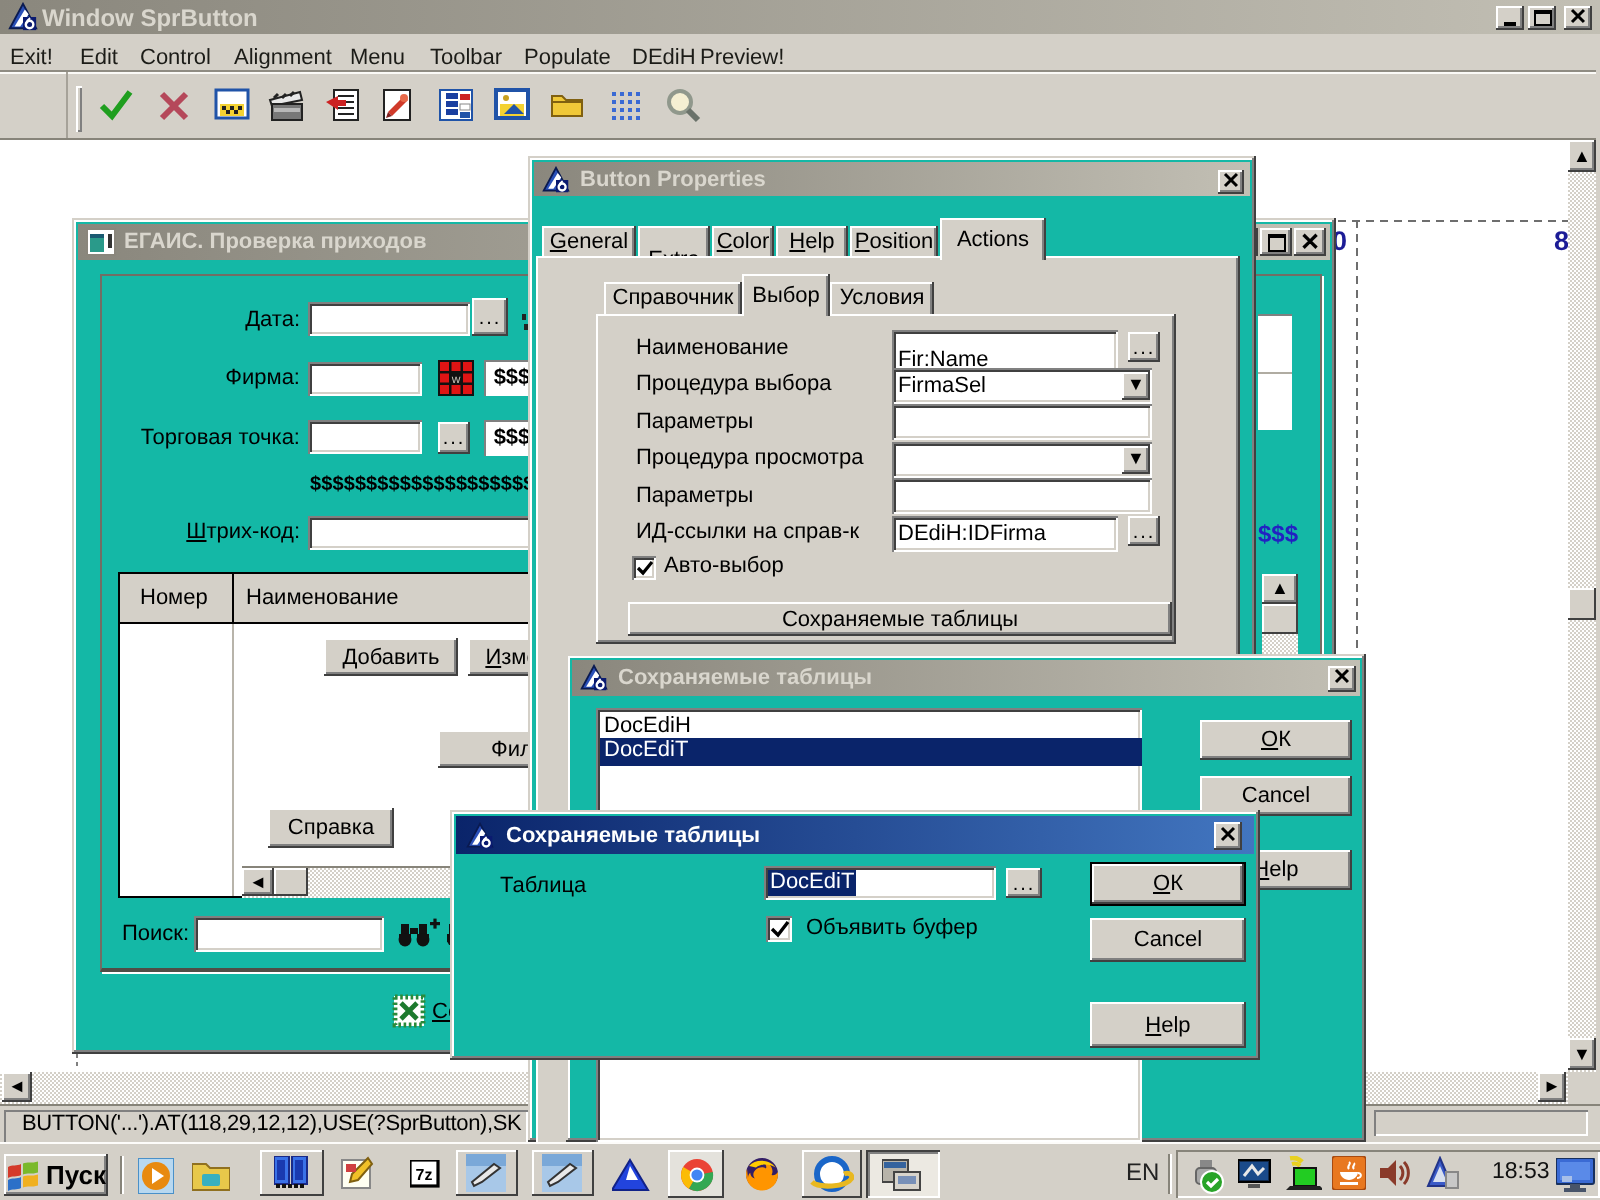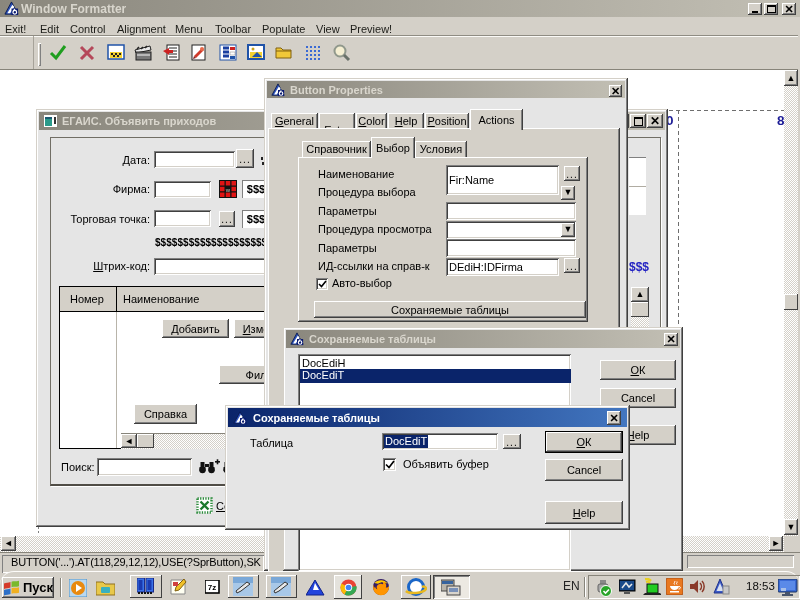--- a/index.html
+++ b/index.html
@@ -1,19 +1,19 @@
 <!DOCTYPE html>
 <html><head><meta charset="utf-8">
 <style>
 html,body{margin:0;padding:0;}
 body{width:800px;height:600px;overflow:hidden;position:relative;
  font-family:"Liberation Sans",sans-serif;background:#d4d0c8;-webkit-font-smoothing:antialiased;font-size:11px;color:#000;}
 .abs{position:absolute;}
 .raisedthin{background:#d4d0c8;box-shadow:inset -1px -1px #404040,inset 1px 1px #fff;}
-.winb{background:#e5e5e5;box-shadow:inset -1px -1px #404040,inset 1px 1px #d4d0c8,inset -2px -2px #808080,inset 2px 2px #fff;}
+.winb{background:#14b8a6;box-shadow:inset -1px -1px #404040,inset 1px 1px #d4d0c8,inset -2px -2px #808080,inset 2px 2px #fff;}
 .sunk{background:#fff;box-shadow:inset 1px 1px #808080,inset -1px -1px #fff,inset 2px 2px #404040,inset -2px -2px #d4d0c8;}
 .sunk1{box-shadow:inset 1px 1px #808080,inset -1px -1px #fff;}
 .track{background-color:#fff;background-image:linear-gradient(45deg,#d4d0c8 25%,transparent 25%,transparent 75%,#d4d0c8 75%),linear-gradient(45deg,#d4d0c8 25%,transparent 25%,transparent 75%,#d4d0c8 75%);background-size:2px 2px;background-position:0 0,1px 1px;}
 .ititle{background:linear-gradient(90deg,#8a877d 0%,#c2bfb4 100%);color:#d9d6cd;font-weight:bold;}
 .atitle{background:linear-gradient(90deg,#0a246a 0%,#4276c0 100%);color:#fff;font-weight:bold;}
 .tb{display:flex;align-items:center;white-space:nowrap;}
 .btn{background:#d4d0c8;box-shadow:inset -1px -1px #404040,inset 1px 1px #fff,inset -2px -2px #808080,inset 2px 2px #d4d0c8;display:flex;align-items:center;justify-content:center;white-space:nowrap;}
 .tbtn{background:#d4d0c8;box-shadow:inset -1px -1px #404040,inset 1px 1px #fff,inset -2px -2px #808080,inset 2px 2px #d4d0c8;display:flex;align-items:center;justify-content:center;font-weight:bold;line-height:1;}
 .tab{background:#d4d0c8;box-shadow:inset -1px 0 #404040,inset 1px 1px #fff,inset -2px 0 #808080;display:flex;align-items:center;justify-content:center;}
 .lbl{white-space:nowrap;}
@@ -21,38 +21,38 @@
 <body>
 
 <div class="abs ititle" style="left:0;top:0;width:800px;height:17px;"></div>
 <div class="abs" style="left:4px;top:1px;" id="appicon"><svg width="15" height="15" viewBox="0 0 16 16">
       <polygon points="1,14 8,1 15,14" fill="#2a50b8" stroke="#0a1a50"></polygon>
       <polygon points="3.5,13 9,4 11,6.5 6.5,13" fill="#fff"></polygon>
       <rect x="8" y="8" width="7" height="7" fill="#0a1a70"></rect>
       <circle cx="11.5" cy="12" r="2" fill="none" stroke="#fff" stroke-width="1.3"></circle>
       <path d="M11.8 8.6 C10.8 9.2 10.2 10.2 10 11.4" stroke="#fff" stroke-width="1.2" fill="none"></path>
     </svg></div>
-<div class="abs" style="left:21px;top:2px;font-weight:bold;font-size:12px;color:#d9d6cd;">Window Formatter</div>
+<div class="abs" style="left:21px;top:2px;font-weight:bold;font-size:12px;color:#d9d6cd;">Window SprButton</div>
 <div class="abs tbtn" style="left:748px;top:3px;width:14px;height:12px;">
     <span style="width:6px;height:2px;background:#000;margin-top:6px;"></span>
   </div>
 <div class="abs tbtn" style="left:764px;top:3px;width:14px;height:12px;">
     <span style="width:7px;height:5px;border:1px solid #000;border-top-width:2px;"></span>
   </div>
 <div class="abs tbtn" style="left:782px;top:3px;width:14px;height:12px;font-size:11px;">✕</div>
 
 <div class="abs" id="menubar" style="left:0;top:18px;width:800px;height:16px;color:#1c1c18;">
 <span class="abs" style="left:5px;top:5px;">Exit!</span>
 <span class="abs" style="left:40px;top:5px;">Edit</span>
 <span class="abs" style="left:70px;top:5px;text-align:center;">Control</span>
 <span class="abs" style="left:117px;top:5px;">Alignment</span>
 <span class="abs" style="left:175px;top:5px;">Menu</span>
 <span class="abs" style="left:215px;top:5px;">Toolbar</span>
 <span class="abs" style="left:262px;top:5px;">Populate</span>
-<span class="abs" style="left:316px;top:5px;">View</span>
+<span class="abs" style="left:316px;top:5px;">DEdiH</span>
 <span class="abs" style="left:350px;top:5px;">Preview!</span>
 </div>
 
 <div class="abs" style="left:0;top:35px;width:800px;height:35px;border-top:1px solid #8f8c83;box-shadow:inset 0 1px #fbfaf7;"></div>
 <div class="abs" style="left:33px;top:36px;width:1px;height:33px;background:#a6a299;"></div>
 <div class="abs" style="left:38px;top:43px;width:3px;height:23px;background:#d4d0c8;box-shadow:inset 1px 1px #fff,inset -1px -1px #808080;"></div>
 <div class="abs" id="toolicons" style="left:0;top:44px;">
 <svg class="abs" style="left:49px;top:0;" width="18" height="18">
       <path d="M2 9 L7 14 L16 2" fill="none" stroke="#1f9e1f" stroke-width="3"></path>
     </svg>
@@ -138,21 +138,21 @@
 <div class="abs" style="left:777px;top:113px;font-weight:bold;font-size:13.5px;color:#1c1c96;">8</div>
 
 <div class="abs winb" id="egais" style="left:36px;top:109px;width:632px;height:418px;">
  <div class="abs ititle tb" style="left:3px;top:3px;width:626px;height:18px;font-size:11px;">
   <svg style="margin-left:4px;" width="15" height="14">
         <rect x="0.5" y="0.5" width="14" height="13" fill="#fff" stroke="#8a867c"></rect>
         <rect x="2" y="3" width="7" height="9" fill="#2a9a8a"></rect>
         <rect x="2" y="3" width="7" height="2" fill="#1a5a72"></rect>
         <rect x="11" y="3" width="2" height="7" fill="#333"></rect>
       </svg>
-  <span style="margin-left:4px;">ЕГАИС. Объявить приходов</span>
+  <span style="margin-left:4px;">ЕГАИС. Проверка приходов</span>
  </div>
  <div class="abs tbtn" style="left:577px;top:5px;width:16px;height:14px;">
       <span style="width:6px;height:2px;background:#000;margin-top:7px;"></span>
     </div>
     <div class="abs tbtn" style="left:594px;top:5px;width:16px;height:14px;">
       <span style="width:7px;height:6px;border:1px solid #000;border-top-width:2px;"></span>
     </div>
  <div class="abs tbtn" style="left:611px;top:5px;width:16px;height:14px;font-size:12px;">✕</div>
  <div class="abs" style="left:14px;top:28px;width:609px;height:346px;border:1px solid #716e65;box-shadow:1px 1px 0 #fff;border-bottom:2px solid #504d46;"></div>
  <div class="abs" style="left:593px;top:48px;width:17px;height:58px;background:#fff;box-shadow:inset 0 1px #808080,inset 0 -1px #fff;"></div>
@@ -286,20 +286,23 @@
  <div class="abs tab" style="left:151px;top:63px;width:52px;height:16px;">Условия</div>
  <div class="abs raisedthin" style="left:34px;top:79px;width:290px;height:165px;box-shadow:inset -1px -1px #404040,inset 1px 1px #fff,inset -2px -2px #808080,inset 2px 2px #d4d0c8;"></div>
  <div class="abs lbl" style="left:54px;top:90px;">Наименование</div>
  <div class="abs sunk tb" style="left:182px;top:87px;width:113px;height:30px;">
       <span style="margin-left:3px;">Fir:Name</span>
     </div>
  <div class="abs btn" style="left:300px;top:88px;width:16px;height:15px;">
       <span style="margin-top:1px;font-size:10px;letter-spacing:1px;">...</span>
     </div>
  <div class="abs lbl" style="left:54px;top:108px;">Процедура выбора</div>
+ <div class="abs sunk tb" style="left:182px;top:105.5px;width:130px;height:18px;">
+      <span style="margin-left:3px;">FirmaSel</span>
+    </div>
  <div class="abs tbtn" style="left:297px;top:107.5px;width:14px;height:14px;font-size:9px;">▼</div>
  <div class="abs lbl" style="left:54px;top:126.5px;">Параметры</div>
  <div class="abs sunk" style="left:182px;top:124px;width:130px;height:18px;"></div>
  <div class="abs lbl" style="left:54px;top:145px;">Процедура просмотра</div>
  <div class="abs sunk" style="left:182px;top:142.5px;width:130px;height:18px;"></div>
  <div class="abs tbtn" style="left:297px;top:144.5px;width:14px;height:14px;font-size:9px;">▼</div>
  <div class="abs lbl" style="left:54px;top:163.5px;">Параметры</div>
  <div class="abs sunk" style="left:182px;top:161px;width:130px;height:18px;"></div>
  <div class="abs lbl" style="left:54px;top:182px;">ИД-ссылки на справ-к</div>
  <div class="abs sunk tb" style="left:182px;top:179.5px;width:113px;height:18px;">
@@ -366,21 +369,21 @@
  <div class="abs sunk" style="left:158px;top:53px;width:13px;height:13px;">
       <svg width="10" height="10" style="position:absolute;left:1.5px;top:1.5px;">
         <path d="M1 4.5 L4 7.5 L9 1" stroke="#000" stroke-width="1.7" fill="none"></path>
       </svg>
     </div>
  <div class="abs lbl" style="left:178px;top:53px;">Объявить буфер</div>
  <div class="abs btn" style="left:320px;top:54px;width:78px;height:22px;">Cancel</div>
  <div class="abs btn" style="left:320px;top:96px;width:78px;height:23px;"><u>H</u>elp</div>
 </div>
 
-<div class="abs" style="left:0;top:571px;width:800px;height:29px;background:#d4d0c8;border-top:1px solid #fdfcfa;z-index:50;border-radius:14px;">
+<div class="abs" style="left:0;top:571px;width:800px;height:29px;background:#d4d0c8;border-top:1px solid #fdfcfa;z-index:50;">
  <div class="abs btn" style="left:2px;top:5px;width:52px;height:21px;font-weight:bold;font-size:13px;">
   <svg width="17" height="16" viewBox="0 0 17 16" style="margin-right:3px;">
         <path d="M1 3.5 C3 2.2,5.5 3.2,7.5 2 L7.5 7.5 C5.5 8.7,3 7.7,1 9 Z" fill="#d43a2a"></path>
         <path d="M8.5 1.8 C10.5 0.8,13 1.8,16 0.8 L16 6.3 C13 7.3,10.5 6.3,8.5 7.3 Z" fill="#7ab92c"></path>
         <path d="M1 10 C3 8.7,5.5 9.7,7.5 8.5 L7.5 14 C5.5 15.2,3 14.2,1 15.5 Z" fill="#2c70c8"></path>
         <path d="M8.5 8.3 C10.5 7.3,13 8.3,16 7.3 L16 12.8 C13 13.8,10.5 12.8,8.5 13.8 Z" fill="#f0b020"></path>
       </svg>
   <span>Пуск</span>
     </div>
  <div class="abs" style="left:60px;top:6px;width:2px;height:19px;box-shadow:inset 1px 0 #87847a,inset -1px 0 #fff;"></div>

